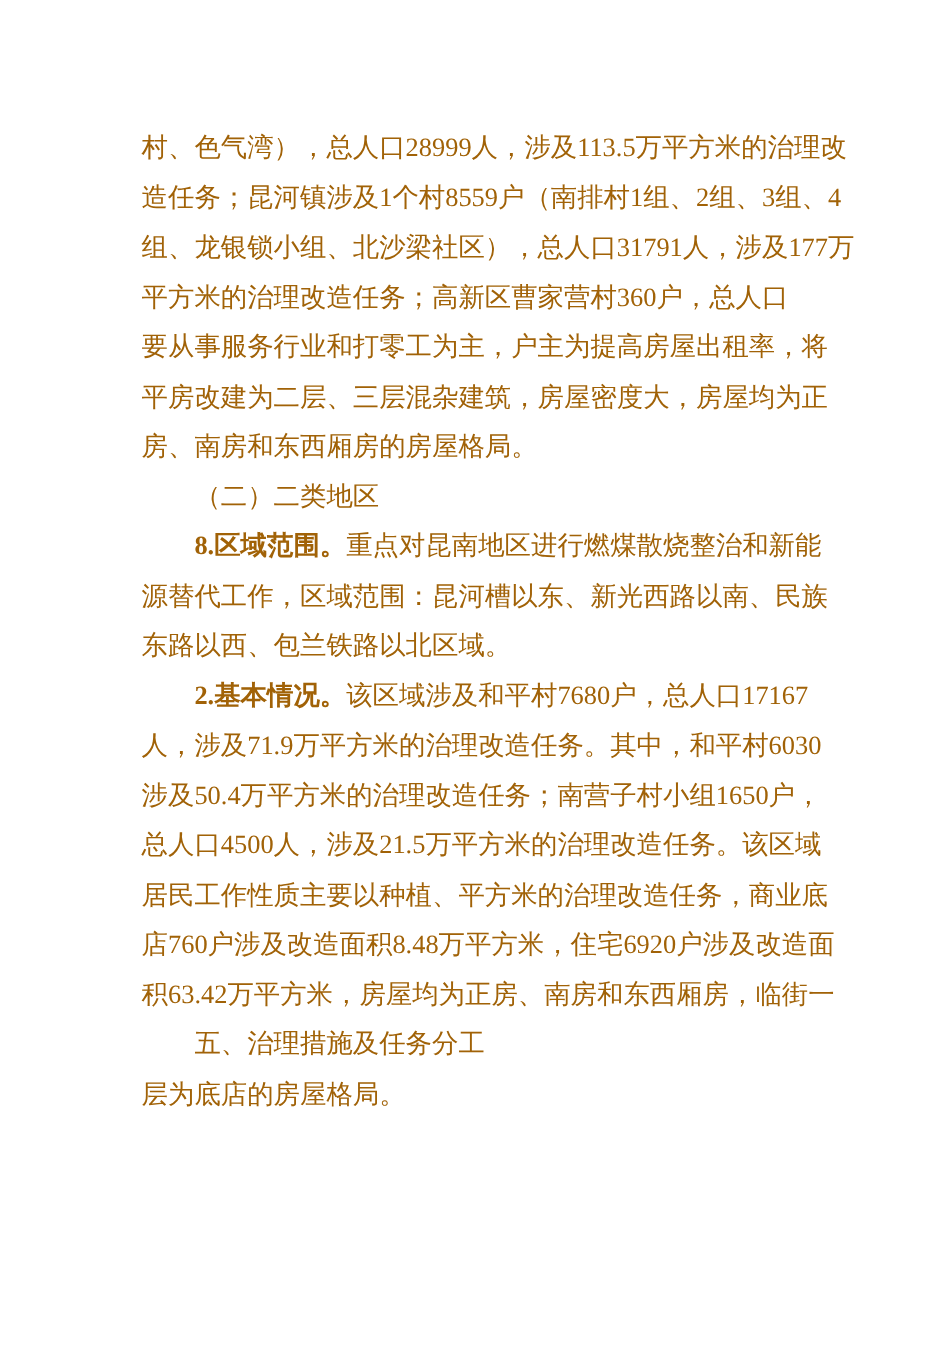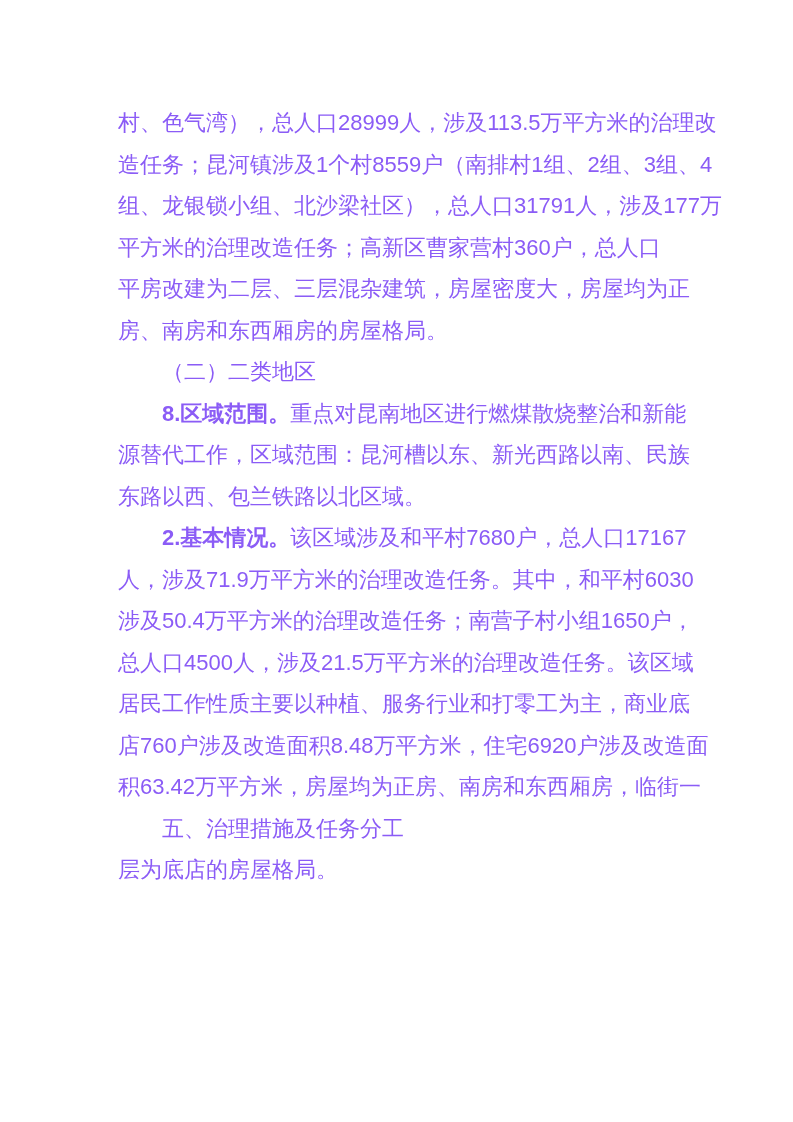--- a/index.html
+++ b/index.html
@@ -6,22 +6,22 @@
     margin: 0;
     padding: 0;
     background: #ffffff;
   }
   .page {
     position: relative;
     width: 793px;
     height: 984px;
     background: #ffffff;
     overflow: hidden;
-    font-family: Liberation Sans, sans-serif;
-    color: #8b5cf6;
+    font-family: Liberation Serif, serif;
+    color: #a16207;
   }
   .doc-body {
     position: absolute;
     left: 118px;
     top: 102px;
     width: 562px;
   }
   .text-line {
     height: 41.5px;
     line-height: 41.5px;
@@ -47,30 +47,31 @@
 </style>
 </head>
 <body>
 
 <div class="page">
   <div class="doc-body" id="doc-body">
       <div class="text-line"><span>村、色气湾），总人口28999人，涉及113.5万平方米的治理改</span></div>
       <div class="text-line"><span>造任务；昆河镇涉及1个村8559户（南排村1组、2组、3组、4</span></div>
       <div class="text-line"><span>组、龙银锁小组、北沙梁社区），总人口31791人，涉及177万</span></div>
       <div class="text-line"><span>平方米的治理改造任务；高新区曹家营村360户，总人口</span></div>
+      <div class="text-line"><span>要从事服务行业和打零工为主，户主为提高房屋出租率，将</span></div>
       <div class="text-line"><span>平房改建为二层、三层混杂建筑，房屋密度大，房屋均为正</span></div>
       <div class="text-line"><span>房、南房和东西厢房的房屋格局。</span></div>
       <div class="text-line indent"><span>（二）二类地区</span></div>
       <div class="text-line indent"><span class="bold">8.区域范围。</span><span>重点对昆南地区进行燃煤散烧整治和新能</span></div>
       <div class="text-line"><span>源替代工作，区域范围：昆河槽以东、新光西路以南、民族</span></div>
       <div class="text-line"><span>东路以西、包兰铁路以北区域。</span></div>
       <div class="text-line indent"><span class="bold">2.基本情况。</span><span>该区域涉及和平村7680户，总人口17167</span></div>
       <div class="text-line"><span>人，涉及71.9万平方米的治理改造任务。其中，和平村6030</span></div>
       <div class="text-line"><span>涉及50.4万平方米的治理改造任务；南营子村小组1650户，</span></div>
       <div class="text-line"><span>总人口4500人，涉及21.5万平方米的治理改造任务。该区域</span></div>
-      <div class="text-line"><span>居民工作性质主要以种植、服务行业和打零工为主，商业底</span></div>
+      <div class="text-line"><span>居民工作性质主要以种植、平方米的治理改造任务，商业底</span></div>
       <div class="text-line"><span>店760户涉及改造面积8.48万平方米，住宅6920户涉及改造面</span></div>
       <div class="text-line"><span>积63.42万平方米，房屋均为正房、南房和东西厢房，临街一</span></div>
       <div class="text-line indent"><span>五、治理措施及任务分工</span></div>
       <div class="text-line"><span>层为底店的房屋格局。</span></div>
     </div>
   <div class="page-number">8</div>
 </div>
 
 </body></html>

